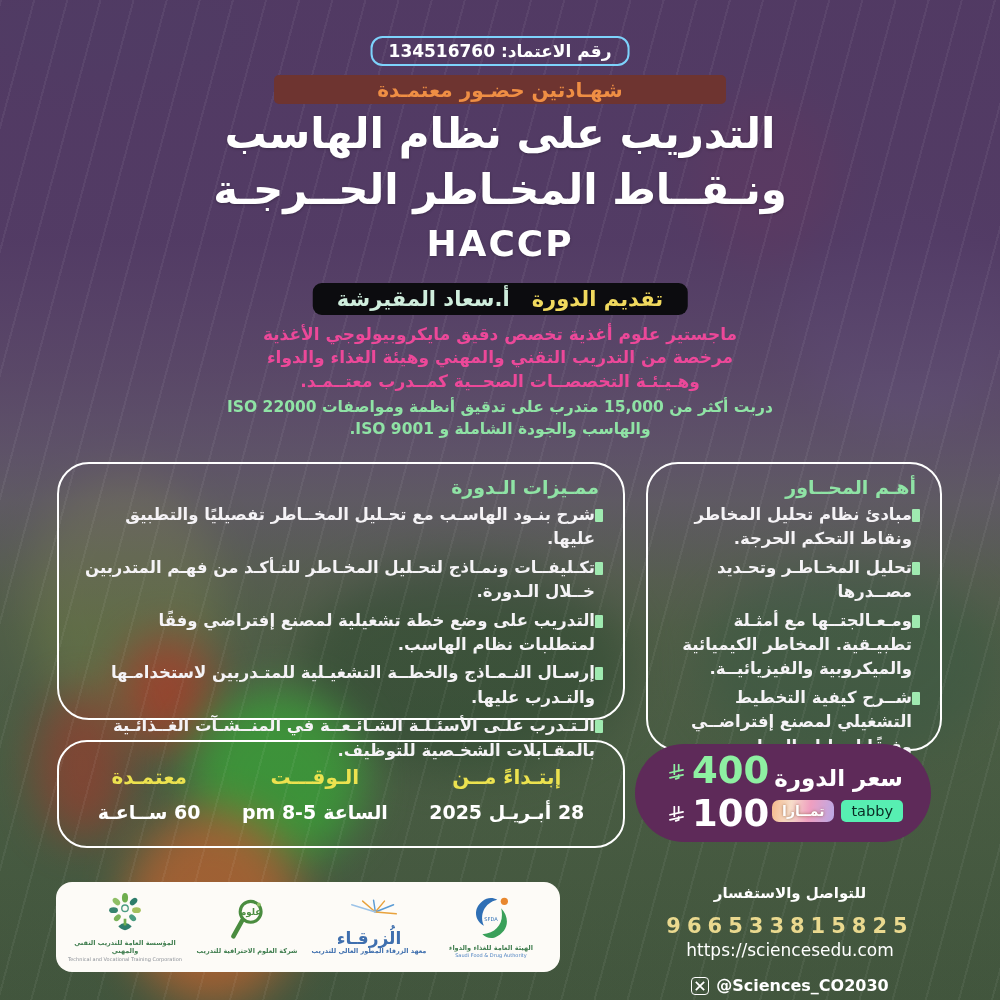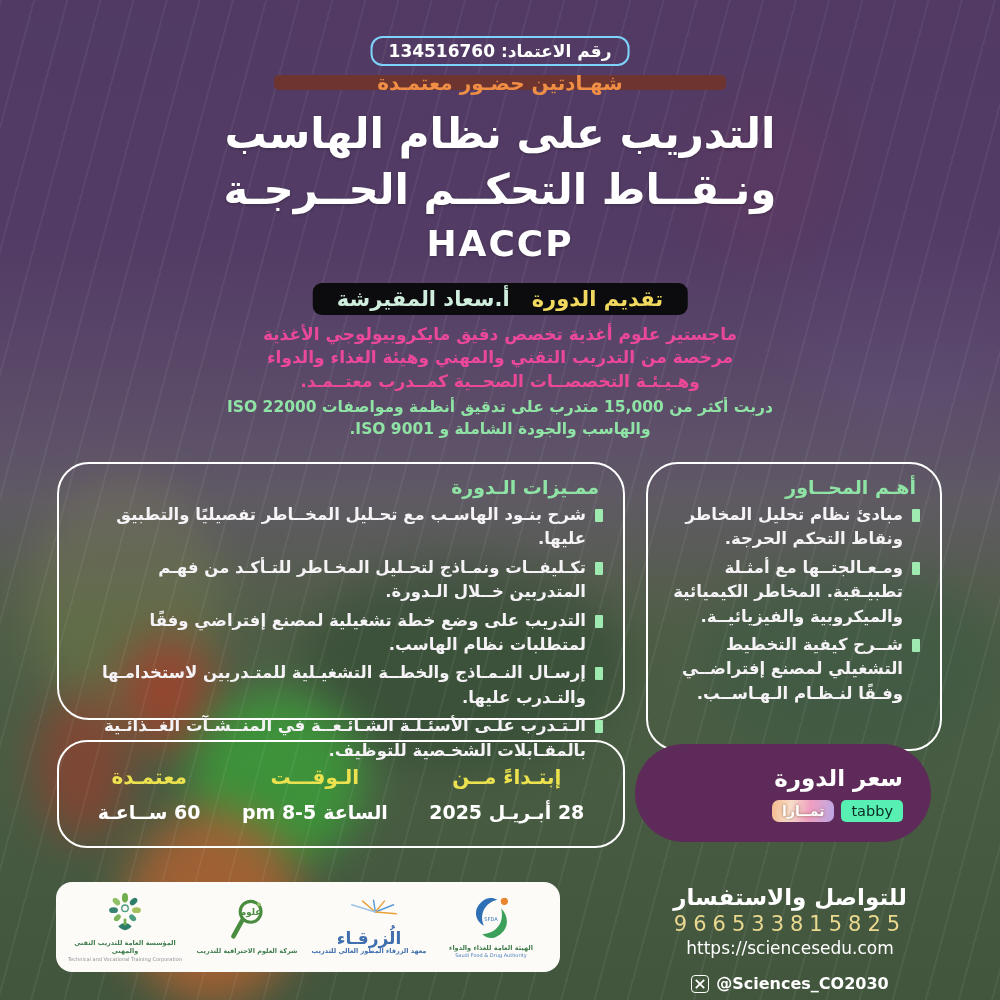--- a/index.html
+++ b/index.html
@@ -20,42 +20,42 @@
   .b-orange{left:125px;top:810px;width:175px;height:195px;background:#cc6a33;opacity:.9;}
   .b-handR{left:700px;top:560px;width:300px;height:200px;background:#3a5e46;opacity:.55;}
   .bg-overlay{position:absolute;inset:0;
     background:linear-gradient(180deg,rgba(80,56,98,.94) 0%,rgba(80,56,98,.9) 24%,rgba(86,66,100,.78) 37%,rgba(92,82,100,.48) 50%,rgba(62,76,58,.28) 63%,rgba(50,66,48,.22) 100%);}
   .bg-lines{position:absolute;inset:0;
     background:repeating-linear-gradient(105deg,rgba(255,255,255,.05) 0 2px,transparent 2px 32px);}
   
   .accred-pill{position:absolute;top:36px;left:50%;transform:translateX(-50%);
     border:2px solid #7dd3fc;border-radius:12px;padding:3px 16px;color:#fff;
     font-size:17px;font-weight:bold;white-space:nowrap;}
-  .banner{position:absolute;top:75px;left:50%;transform:translateX(-50%);width:452px;height:15px;
+  .banner{position:absolute;top:75px;left:50%;transform:translateX(-50%);width:452px;height:29px;
     background:#6e3430;border-radius:5px;color:#ef8e44;font-size:20px;font-weight:bold;
     display:flex;align-items:center;justify-content:center;}
   .title{position:absolute;top:106px;left:0;width:100%;text-align:center;color:#fff;
     font-size:42px;font-weight:bold;line-height:1.33;text-shadow:0 1px 3px rgba(0,0,0,.25);}
   .title-haccp{font-size:36px;letter-spacing:2px;margin-top:2px;}
   .presenter-pill{position:absolute;top:283px;left:50%;transform:translateX(-50%);
     background:#0c0c0f;border-radius:9px;padding:4px 24px;display:flex;gap:22px;align-items:center;
     font-size:21px;font-weight:bold;white-space:nowrap;}
   .presenter-label{color:#f0d95e;}
   .presenter-name{color:#cfeedd;}
   .bio{position:absolute;top:323px;left:0;width:100%;text-align:center;color:#ec4899;
     font-size:17px;font-weight:bold;line-height:1.38;}
   .stats{position:absolute;top:397px;left:0;width:100%;text-align:center;color:#8fe3a5;
     font-size:15.5px;font-weight:bold;line-height:1.4;}
   
   .box{position:absolute;border:2.5px solid #fff;border-radius:32px;padding:12px 20px 10px;box-sizing:border-box;}
   .box-features{top:462px;left:57px;width:568px;height:258px;}
   .box-topics{top:462px;left:646px;width:296px;height:289px;}
   .box-title{color:#8fe3a5;font-size:19px;font-weight:bold;margin:0 4px 5px;}
   .box ul{list-style:none;margin:0;padding:0;}
-  .box li{display:flex;gap:9px;color:#f5f3f6;font-size:16.5px;font-weight:bold;
+  .box li{display:flex;color:#f5f3f6;font-size:16.5px;font-weight:bold;
     line-height:1.48;margin-bottom:4px;}
   .blt{flex:0 0 auto;width:8px;height:13px;background:#9feab0;margin-top:6px;border-radius:1px;}
   
   .schedule-box{position:absolute;top:740px;left:57px;width:568px;height:108px;
     border:2.5px solid #fff;border-radius:30px;box-sizing:border-box;
     display:flex;align-items:center;justify-content:space-around;padding:0 18px;}
   .sched-col{text-align:center;}
   .sched-label{color:#ece24f;font-size:20px;font-weight:bold;}
   .sched-val{color:#fff;font-size:19px;font-weight:bold;margin-top:12px;}
   .time-row{display:flex;gap:7px;justify-content:center;}
@@ -79,23 +79,23 @@
   .logos-bar{position:absolute;top:882px;left:56px;width:504px;height:90px;background:#fdfbf7;
     border-radius:16px;display:flex;align-items:center;justify-content:space-around;
     direction:ltr;padding:0 8px;box-sizing:border-box;}
   .logo{width:118px;text-align:center;line-height:1.25;}
   .logo-cap-ar{font-size:6.5px;font-weight:bold;color:#3f7d4e;}
   .logo-cap-ar.blue{color:#3f6fae;}
   .logo-cap-en{font-size:5px;color:#8a8f96;}
   .zarqa-mark{font-size:17px;font-weight:bold;color:#3f6fae;line-height:1;}
   
   .contact{position:absolute;top:884px;left:630px;width:320px;text-align:center;color:#fff;}
-  .contact-h{font-size:23px;font-weight:bold;}
-  .contact-phone{color:#ead98f;font-size:21px;font-weight:normal;direction:ltr;
-    letter-spacing:6px;margin-top:2px;}
+  .contact-h{font-size:15px;font-weight:bold;}
+  .contact-phone{color:#ead98f;font-size:21px;font-weight:bold;direction:ltr;
+    letter-spacing:6px;margin-top:12px;}
   .contact-url{font-size:17px;margin-top:2px;direction:ltr;}
   .contact-x{display:flex;align-items:center;justify-content:center;gap:7px;direction:ltr;
     font-size:16px;font-weight:bold;margin-top:16px;}
   .xbox{width:18px;height:18px;border:1.6px solid #fff;border-radius:4px;display:flex;
     align-items:center;justify-content:center;box-sizing:border-box;}
 </style>
 </head>
 <body>
 
 <div class="poster">
@@ -112,21 +112,21 @@
   <div class="blob b-orange"></div>
   <div class="blob b-handR"></div>
   <div class="bg-overlay"></div>
   <div class="bg-lines"></div>
 
   <div class="accred-pill">رقم الاعتماد: 134516760</div>
   <div class="banner">شهـادتين حضـور معتمـدة</div>
 
   <div class="title">
     <div>التدريب على نظام الهاسب</div>
-    <div>ونـقــاط التحكــم الحــرجـة</div>
+    <div>ونـقــاط المخـاطر الحــرجـة</div>
     <div class="title-haccp">HACCP</div>
   </div>
 
   <div class="presenter-pill">
     <span class="presenter-label">تقديم الدورة</span>
     <span class="presenter-name">أ.سعاد المقيرشة</span>
   </div>
 
   <div class="bio">
     <div>ماجستير علوم أغذية تخصص دقيق مايكروبيولوجي الأغذية</div>
@@ -164,20 +164,24 @@
         </li>
     </ul>
   </div>
 
   <div class="box box-topics">
     <div class="box-title">أهـم المحــاور</div>
     <ul>
       <li>
         <span class="blt"></span>
         <span>مبادئ نظام تحليل المخاطر ونقاط التحكم الحرجة.</span>
+        </li>
+      <li>
+        <span class="blt"></span>
+        <span>تحليل المخـاطـر وتحـديد مصــدرها</span>
         </li>
       <li>
         <span class="blt"></span>
         <span>ومـعـالجتــها مع أمثـلة تطبيـقية. المخاطر الكيميائية والميكروبية والفيزيائيــة.</span>
         </li>
       <li>
         <span class="blt"></span>
         <span>شــرح كيفية التخطيط التشغيلي لمصنع إفتراضــي وفـقًا لنـظـام الـهـاســب.</span>
         </li>
     </ul>
@@ -200,20 +204,46 @@
       <div class="sched-val">60 ســاعـة</div>
     </div>
   </div>
 
   <div class="price-pill">
     <div>
       <div class="price-label">سعر الدورة</div>
       <div class="badges">
         <span class="tabby">tabby</span>
         <span class="tamara">تمــارا</span>
+      </div>
+    </div>
+    <div>
+      <div class="amt amt-400">
+        <span>400</span>
+        <svg class="riyal" viewBox="0 0 20 22">
+          <g stroke="currentColor" stroke-width="2.4" fill="none" stroke-linecap="round">
+            <path d="M7 1 v13"></path>
+              <path d="M13 1 v8"></path>
+            <path d="M1 12 L19 8"></path>
+              <path d="M1 19 L19 15"></path>
+              <path d="M13 15 v4 l-4 1.5"></path>
+          </g>
+        </svg>
+      </div>
+      <div class="amt amt-100">
+        <span>100</span>
+        <svg class="riyal" viewBox="0 0 20 22">
+          <g stroke="currentColor" stroke-width="2.4" fill="none" stroke-linecap="round">
+            <path d="M7 1 v13"></path>
+              <path d="M13 1 v8"></path>
+            <path d="M1 12 L19 8"></path>
+              <path d="M1 19 L19 15"></path>
+              <path d="M13 15 v4 l-4 1.5"></path>
+          </g>
+        </svg>
       </div>
     </div>
   </div>
 
   <div class="logos-bar">
     <div class="logo">
       <svg width="44" height="42" viewBox="0 0 46 44">
         <g>
           <ellipse cx="23" cy="6" rx="3.2" ry="5" fill="#6fae4e"></ellipse>
           <ellipse cx="32" cy="10" rx="3" ry="4.6" fill="#2e7d6b" transform="rotate(45 32 10)"></ellipse>

